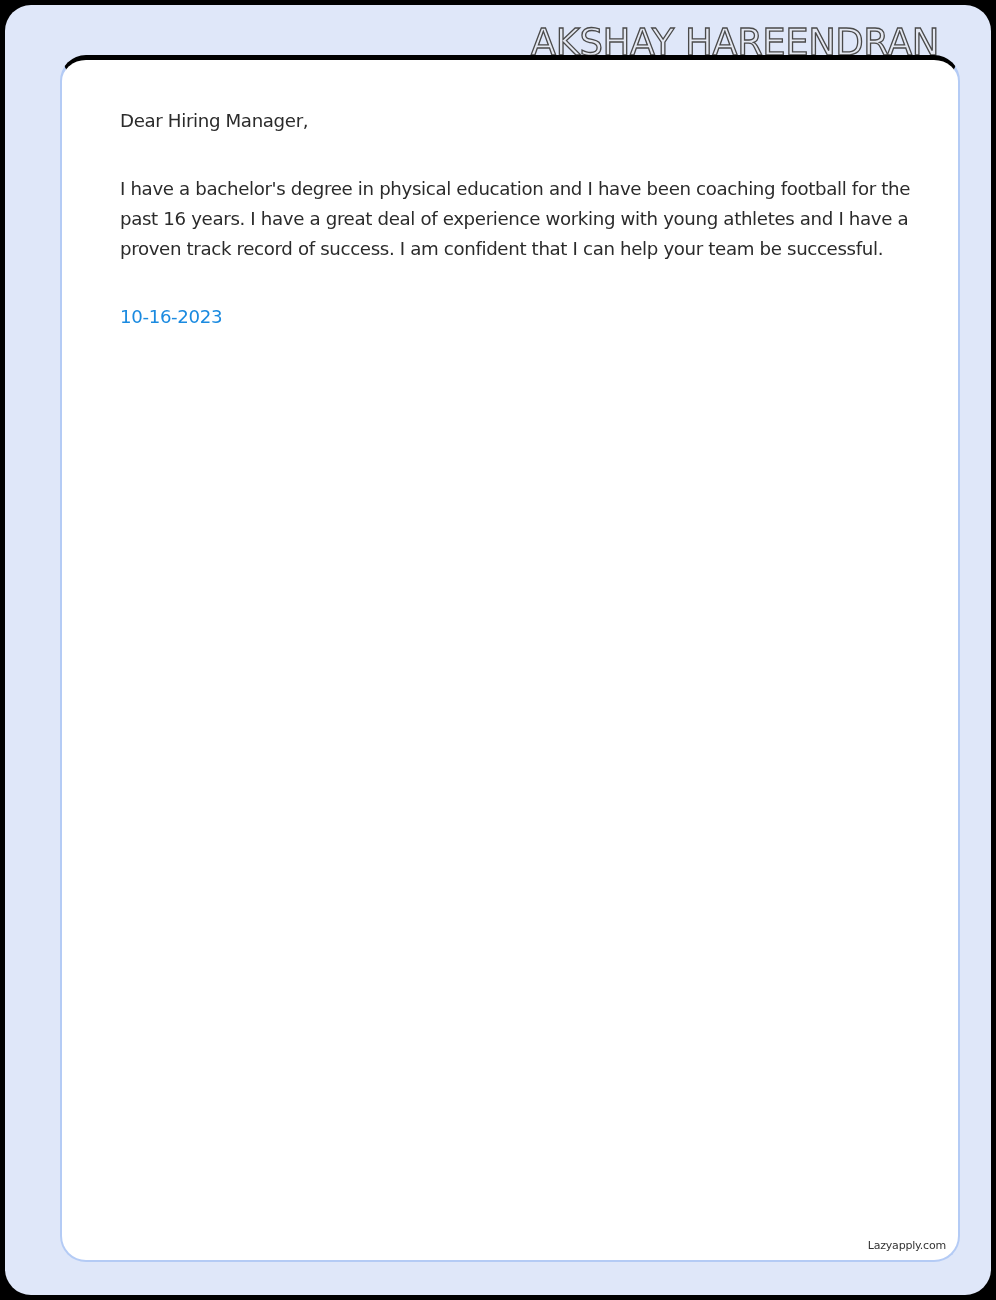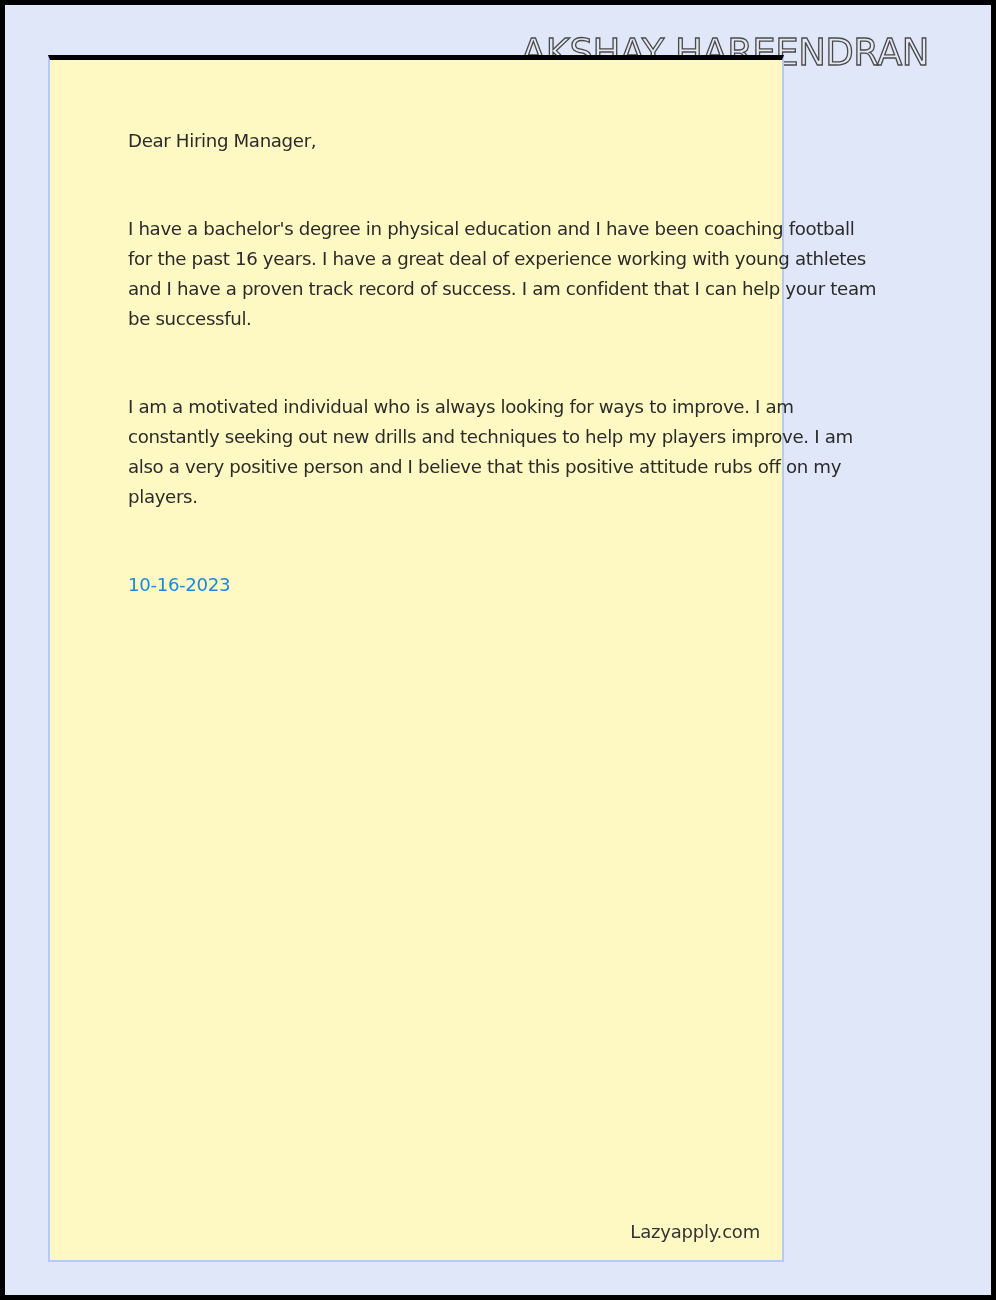--- a/index.html
+++ b/index.html
@@ -1,15 +1,15 @@
 <!DOCTYPE html>
 <html><head>
   <meta charset="utf-8">
   <style>
-    * { box-sizing: border-box; margin: 0; padding: 14px; }
+    * { box-sizing: border-box; margin: 0; padding: 4px; border-radius: 26px; }
     html, body {
       width: 996px;
       height: 1300px;
       background: #000000;
       overflow: hidden;
     }
     .page {
       position: absolute;
       left: 5px;
       top: 5px;
@@ -25,25 +25,25 @@
       font-size: 37px;
       font-weight: normal;
       letter-spacing: -0.5px;
       color: #e4e8f2;
       -webkit-text-stroke: 1.3px #4a4a4a;
       line-height: 44px;
       white-space: nowrap;
     }
     .card {
       position: absolute;
-      left: 43px;
+      left: 55px;
       top: 50px;
-      width: 736px;
+      width: 900px;
       height: 1207px;
-      background: #fef9c3;
+      background: #ffffff;
       border-left: 2px solid #b4cbf5;
       border-right: 2px solid #b4cbf5;
       border-bottom: 2px solid #b4cbf5;
       border-top: 5px solid #000000;
     }
     .letter {
       position: absolute;
       left: 50px;
       top: 38px;
       width: 810px;
@@ -61,34 +61,33 @@
     }
     .date {
       color: #1a8ae0;
       display: block;
     }
     .footer {
       position: absolute;
       right: 8px;
       bottom: 4px;
       font-family: "DejaVu Sans", sans-serif;
-      font-size: 18px;
+      font-size: 11px;
       color: #333333;
       letter-spacing: -0.2px;
     }
   </style>
 </head>
 <body>
 
 <div class="page">
   <h1 class="title">AKSHAY HAREENDRAN</h1>
 
   <div class="card">
     <div class="letter">
       <p>Dear Hiring Manager,</p>
       <p>I have a bachelor's degree in physical education and I have been coaching football for the past 16 years. I have a great deal of experience working with young athletes and I have a proven track record of success. I am confident that I can help your team be successful.</p>
-      <p>I am a motivated individual who is always looking for ways to improve. I am constantly seeking out new drills and techniques to help my players improve. I am also a very positive person and I believe that this positive attitude rubs off on my players.</p>
       <span class="date">10-16-2023</span>
     </div>
 
     <div class="footer">Lazyapply.com</div>
   </div>
 </div>
 
 </body></html>

